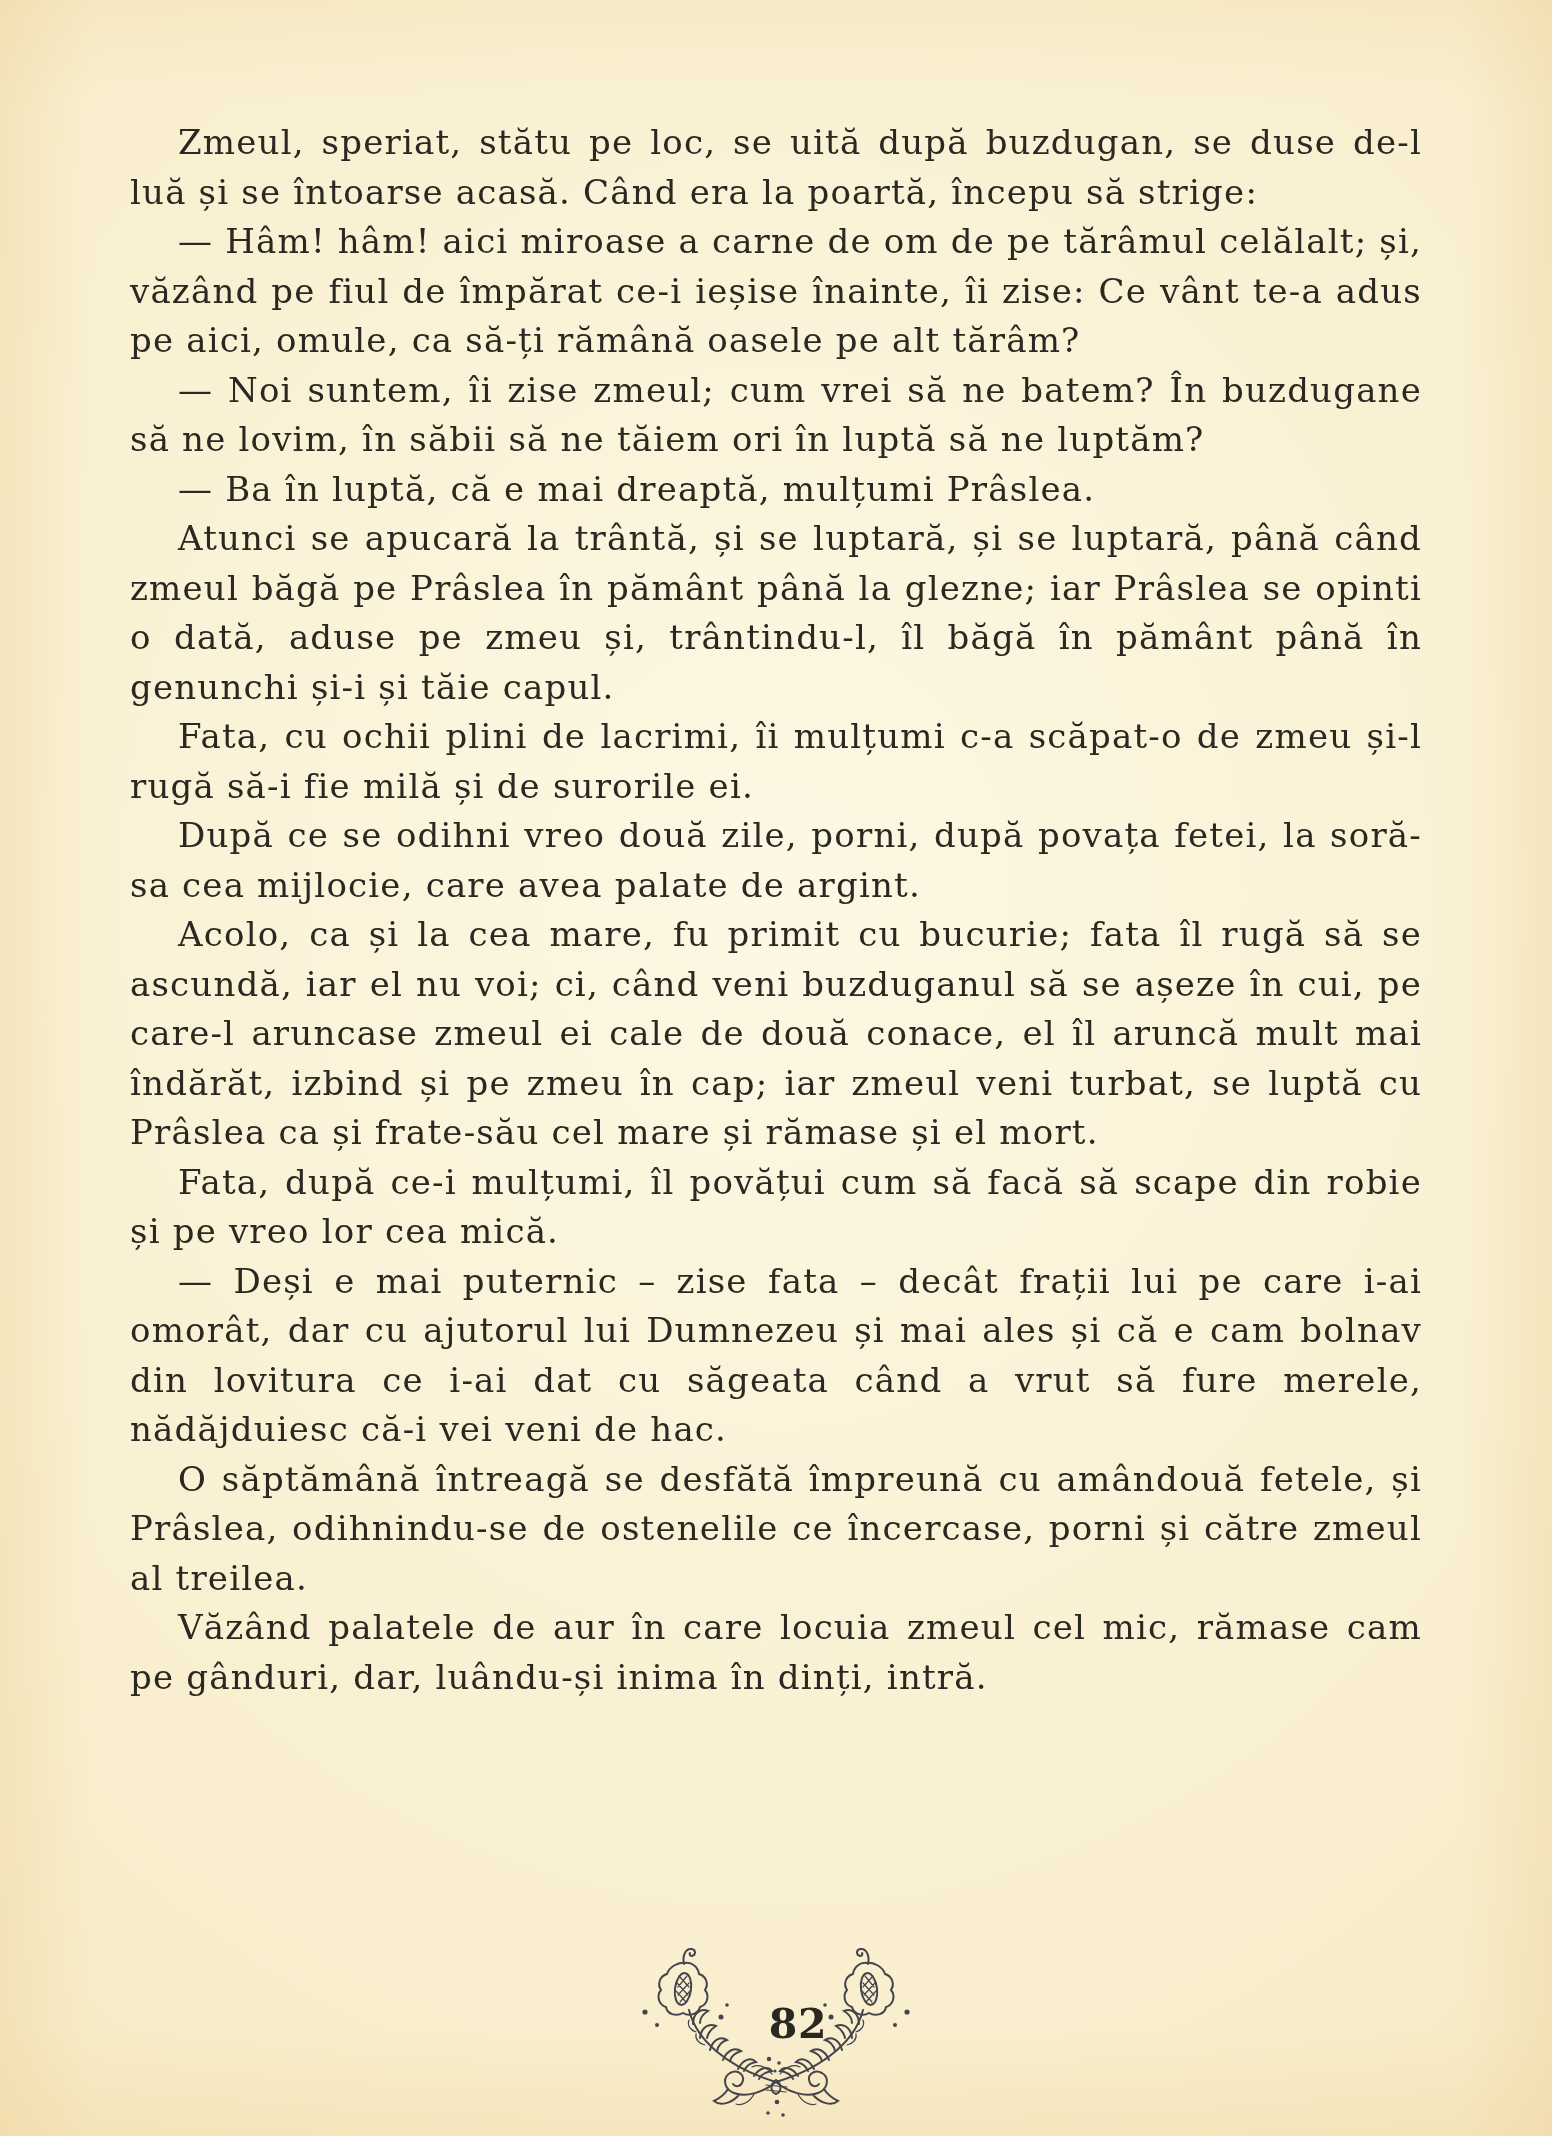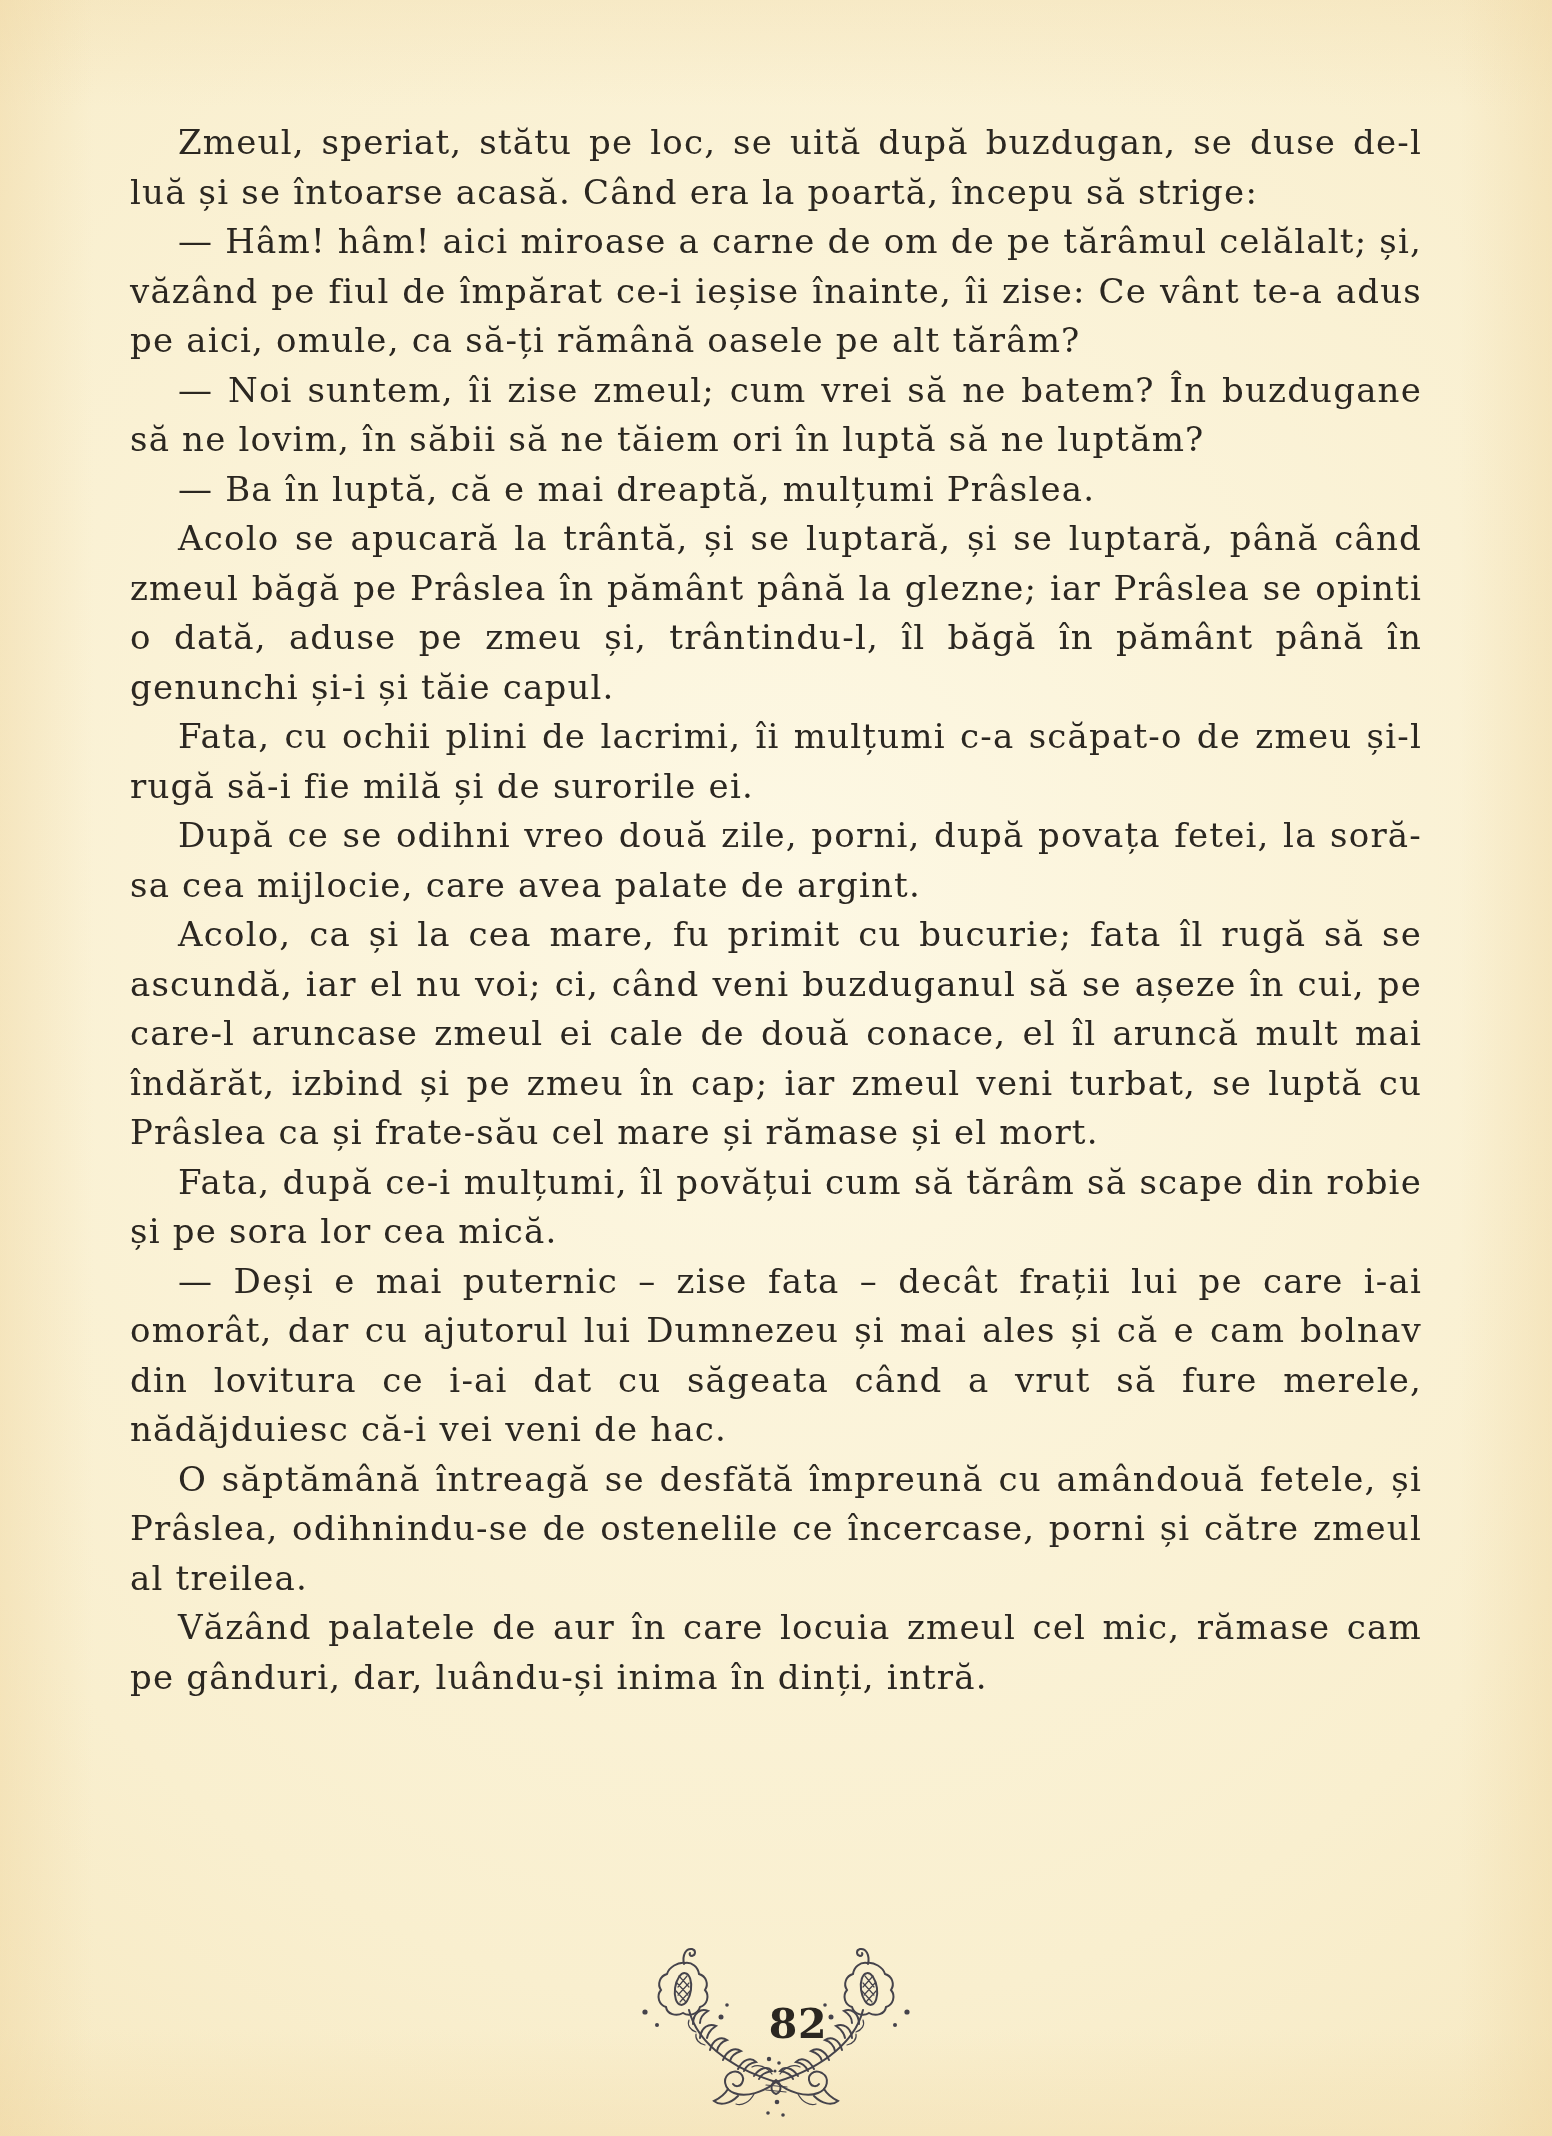--- a/index.html
+++ b/index.html
@@ -47,25 +47,25 @@
 </head>
 <body>
 
 <div class="page">
 
   <div class="text-block">
     <p>Zmeul, speriat, stătu pe loc, se uită după buzdugan, se duse de-l luă și se întoarse acasă. Când era la poartă, începu să strige:</p>
     <p>— Hâm! hâm! aici miroase a carne de om de pe tărâmul celălalt; și, văzând pe fiul de împărat ce-i ieșise înainte, îi zise: Ce vânt te-a adus pe aici, omule, ca să-ți rămână oasele pe alt tărâm?</p>
     <p>— Noi suntem, îi zise zmeul; cum vrei să ne batem? În buzdugane să ne lovim, în săbii să ne tăiem ori în luptă să ne luptăm?</p>
     <p>— Ba în luptă, că e mai dreaptă, mulțumi Prâslea.</p>
-    <p>Acolo se apucară la trântă, și se luptară, și se luptară, până când zmeul băgă pe Prâslea în pământ până la glezne; iar Prâslea se opinti o dată, aduse pe zmeu și, trântindu-l, îl băgă în pământ până în genunchi și-i și tăie capul.</p>
+    <p>Atunci se apucară la trântă, și se luptară, și se luptară, până când zmeul băgă pe Prâslea în pământ până la glezne; iar Prâslea se opinti o dată, aduse pe zmeu și, trântindu-l, îl băgă în pământ până în genunchi și-i și tăie capul.</p>
     <p>Fata, cu ochii plini de lacrimi, îi mulțumi c-a scăpat-o de zmeu și-l rugă să-i fie milă și de surorile ei.</p>
     <p>După ce se odihni vreo două zile, porni, după povața fetei, la soră-sa cea mijlocie, care avea palate de argint.</p>
     <p>Acolo, ca și la cea mare, fu primit cu bucurie; fata îl rugă să se ascundă, iar el nu voi; ci, când veni buzduganul să se așeze în cui, pe care-l aruncase zmeul ei cale de două conace, el îl aruncă mult mai îndărăt, izbind și pe zmeu în cap; iar zmeul veni turbat, se luptă cu Prâslea ca și frate-său cel mare și rămase și el mort.</p>
-    <p>Fata, după ce-i mulțumi, îl povățui cum să tărâm să scape din robie și pe sora lor cea mică.</p>
+    <p>Fata, după ce-i mulțumi, îl povățui cum să facă să scape din robie și pe vreo lor cea mică.</p>
     <p>— Deși e mai puternic – zise fata – decât frații lui pe care i-ai omorât, dar cu ajutorul lui Dumnezeu și mai ales și că e cam bolnav din lovitura ce i-ai dat cu săgeata când a vrut să fure merele, nădăjduiesc că-i vei veni de hac.</p>
     <p>O săptămână întreagă se desfătă împreună cu amândouă fetele, și Prâslea, odihnindu-se de ostenelile ce încercase, porni și către zmeul al treilea.</p>
     <p>Văzând palatele de aur în care locuia zmeul cel mic, rămase cam pe gânduri, dar, luându-și inima în dinți, intră.</p>
   </div>
 
   <div class="footer">
     <svg class="ornament" viewBox="0 0 300 190" aria-hidden="true">
 
       <g>
 

